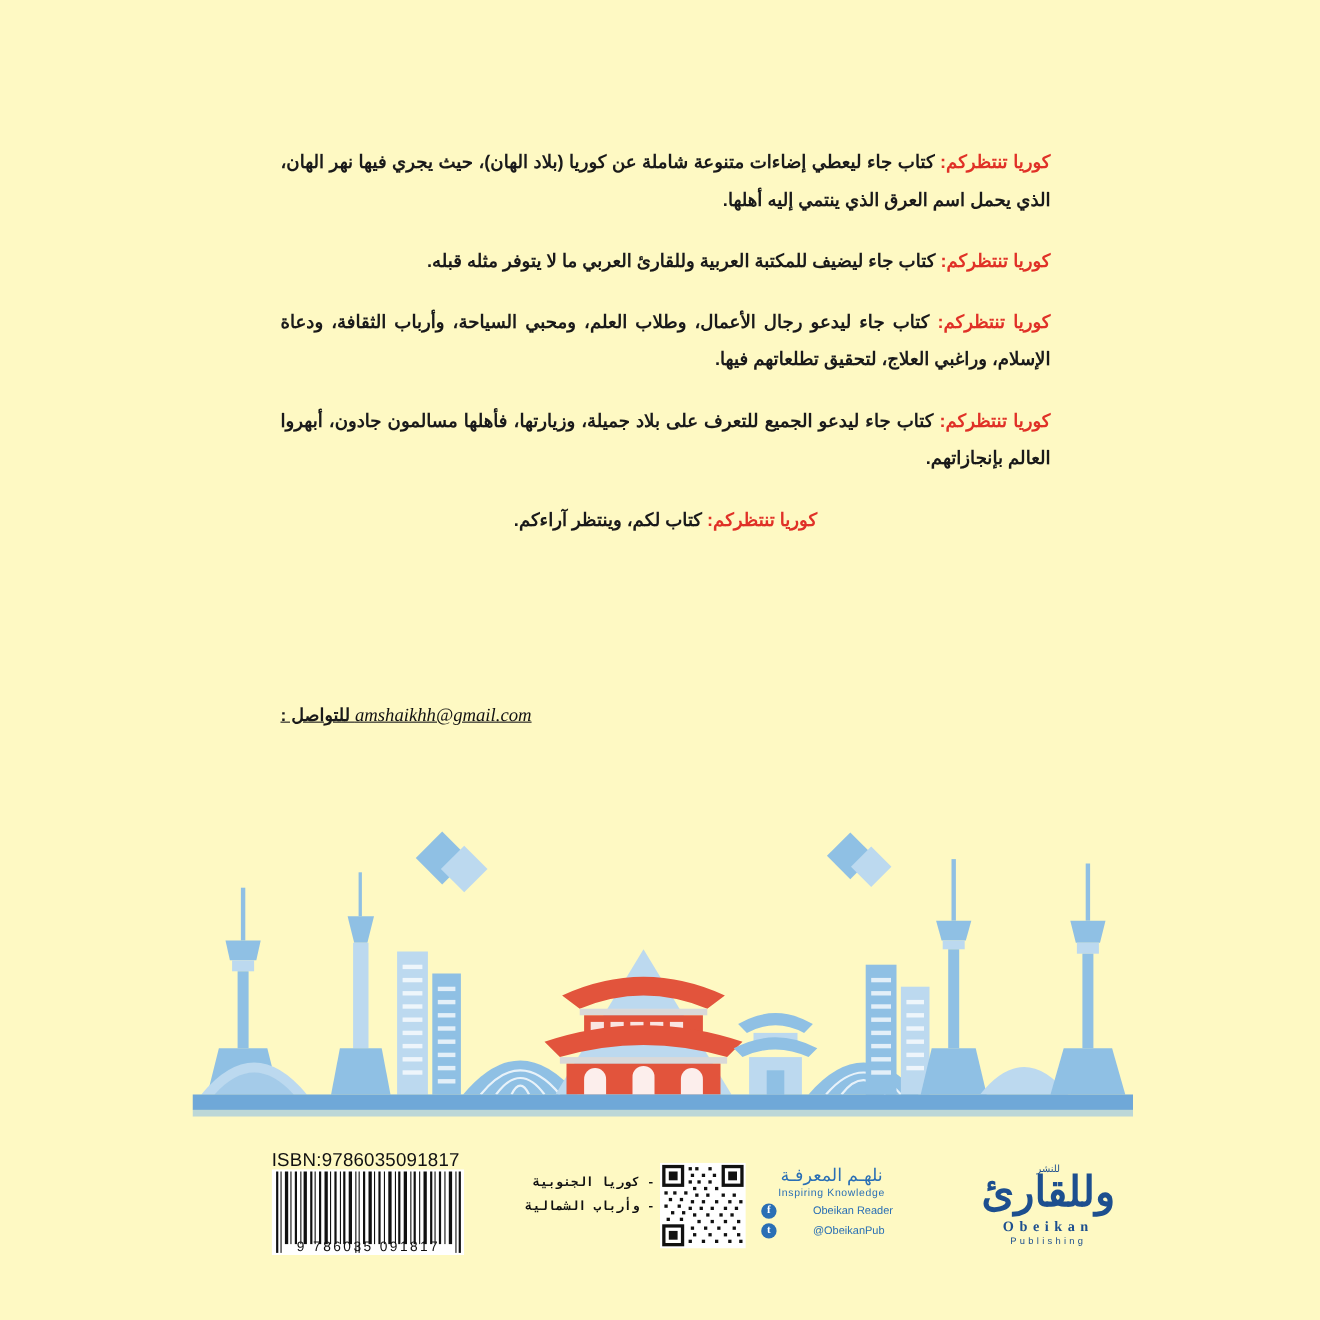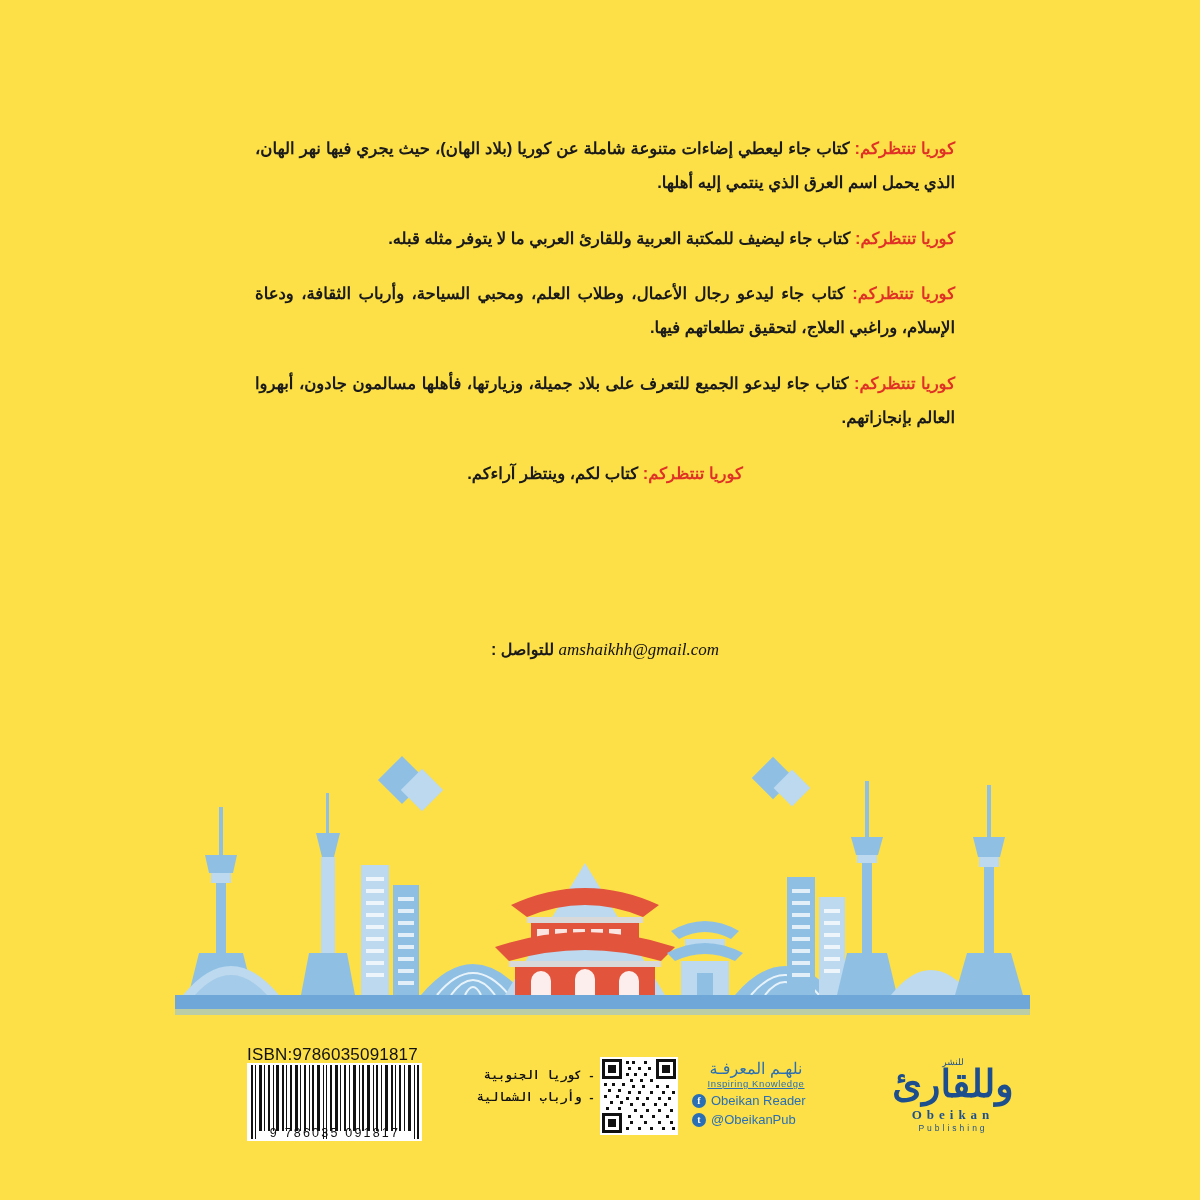--- a/index.html
+++ b/index.html
@@ -10,21 +10,21 @@
   body {
     width: 1200px;
     height: 1200px;
     position: relative;
     font-family: "Liberation Sans", sans-serif;
     overflow: hidden;
   }
   .page {
     position: absolute;
     inset: 0;
-    background: #fde047;
+    background: #fef9c3;
   }
 
   
   .text-block {
     position: absolute;
     top: 132px;
     right: 245px;
     width: 700px;
     direction: rtl;
     text-align: justify;
@@ -48,24 +48,25 @@
     text-align: center;
   }
 
   
   .contact {
     position: absolute;
     top: 640px;
     right: 245px;
     width: 700px;
     direction: rtl;
-    text-align: center;
+    text-align: left;
     font-size: 16px;
     font-weight: 700;
     color: #1a1a1a;
+    text-decoration: underline;
   }
   .contact .email {
     font-family: "Liberation Serif", serif;
     font-style: italic;
     font-weight: 400;
     direction: ltr;
     unicode-bidi: embed;
     font-size: 17px;
     color: #111;
   }
@@ -158,44 +159,44 @@
     direction: rtl;
     text-align: center;
     font-weight: 400;
   }
   .or-en {
     font-size: 9.5px;
     color: #2a6fb5;
     letter-spacing: 0.6px;
     text-align: center;
     margin-bottom: 0;
-    text-decoration: underline;
   }
   .social-row {
     display: flex;
     align-items: center;
     gap: 5px;
     margin-top: 4px;
   }
   .social-row .glyph {
     width: 14px; height: 14px;
     border-radius: 50%;
     background: #2a6fb5;
     color: #fff;
     font-size: 10px;
     line-height: 14px;
     text-align: center;
     font-family: "Liberation Serif", serif;
     font-weight: 700;
     flex: 0 0 auto;
   }
   .social-row .txt {
-    font-size: 13px;
+    font-size: 10px;
     color: #2a6fb5;
     white-space: nowrap;
+    margin-left: 28px;
   }
 
   .publisher {
     position: absolute;
     left: 888px;
     top: 22px;
     width: 130px;
     text-align: center;
     color: #1d4f8f;
   }

